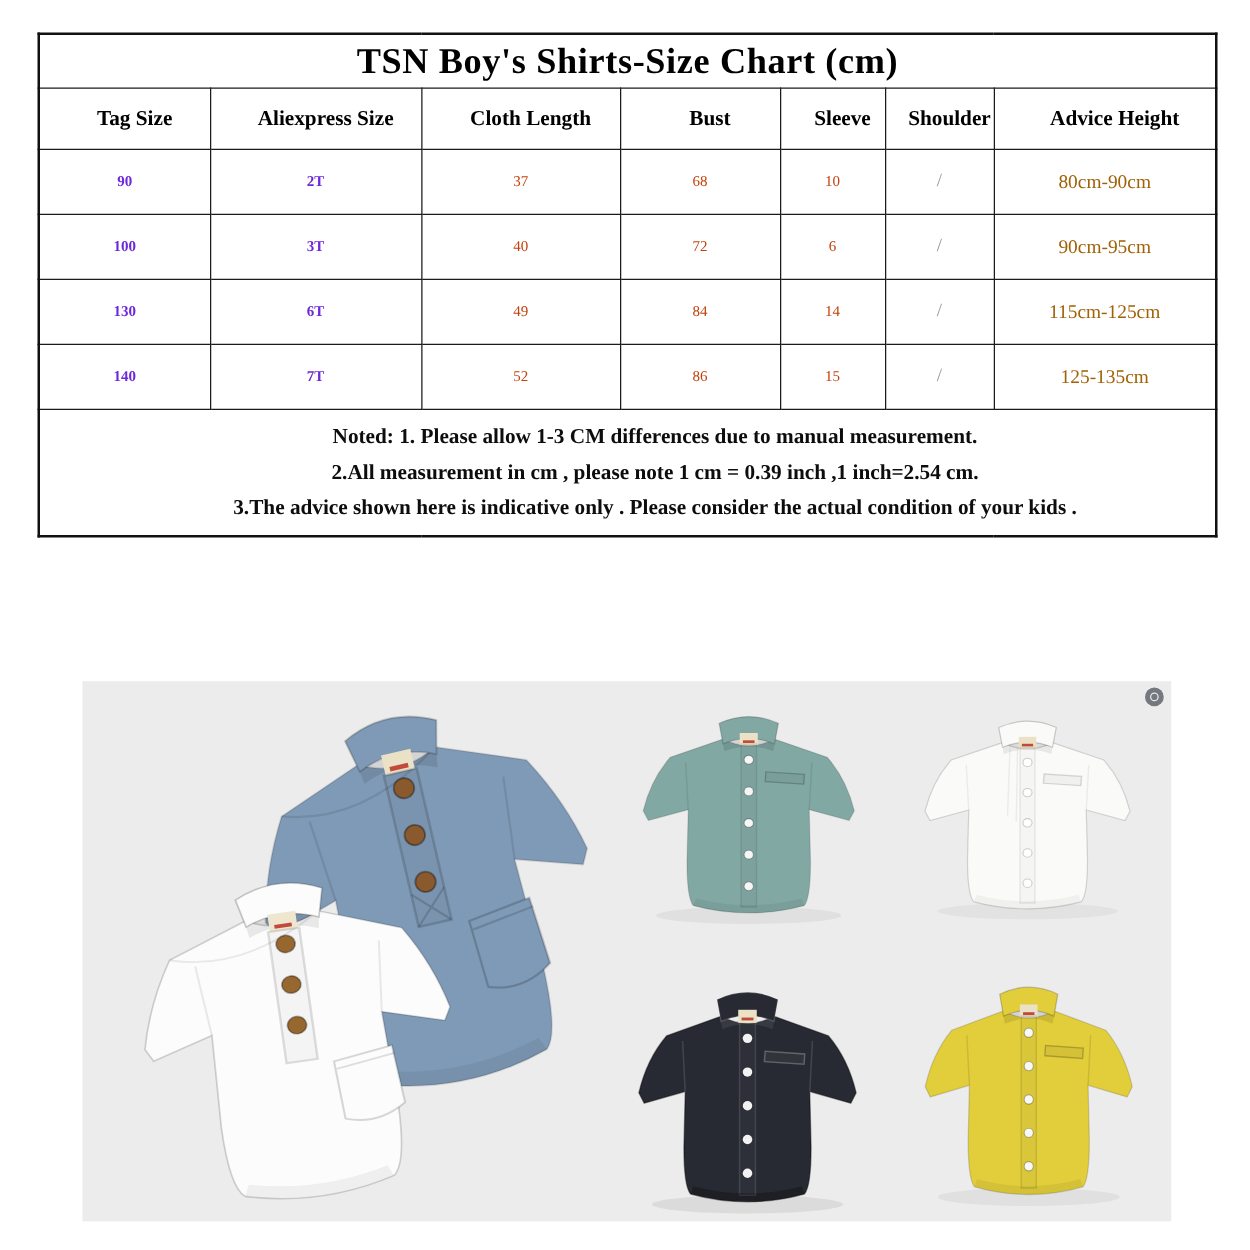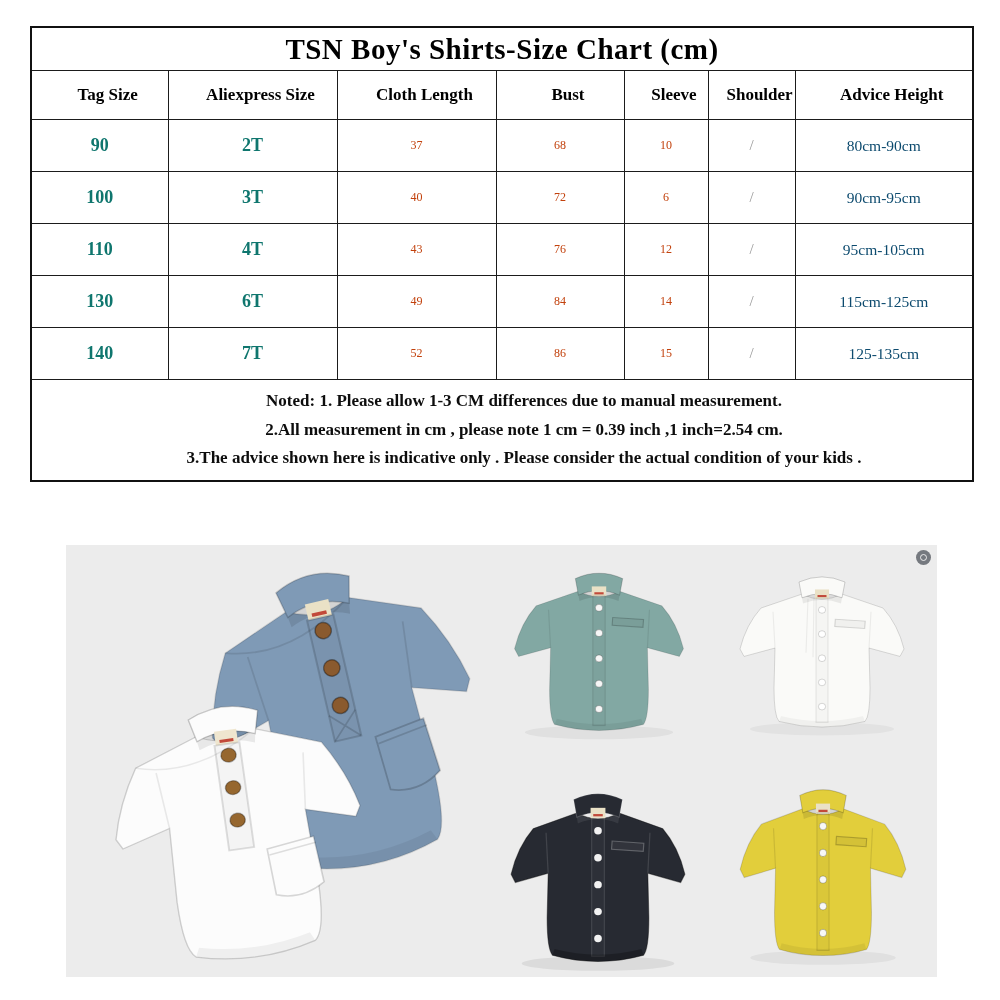--- a/index.html
+++ b/index.html
@@ -8,23 +8,23 @@
 
   
   table.size-table{position:absolute;left:30px;top:26px;width:942px;
     border-collapse:collapse;table-layout:fixed;background:#fff;}
   table.size-table td,table.size-table th{border:1.6px solid #1b1b1b;text-align:center;vertical-align:middle;
     padding:0 2px;overflow:hidden;}
   table.size-table{border:2.4px solid #111;}
   tr.title-row td{height:42px;font-size:29px;font-weight:bold;letter-spacing:.5px;}
   tr.head-row td{height:48px;font-size:17px;font-weight:bold;padding-left:18px;}
   tr.data-row td{height:51px;font-size:12px;color:#c2410c;}
-  tr.data-row td:nth-child(1),tr.data-row td:nth-child(2){font-weight:bold;color:#0f766e;font-size:18px;}
+  tr.data-row td:nth-child(1),tr.data-row td:nth-child(2){font-weight:bold;color:#6d28d9;font-size:12px;}
   tr.data-row td:nth-child(6){color:#979797;font-size:15px;}
-  tr.data-row td:nth-child(7){font-size:15.5px;color:#0c4a6e;}
+  tr.data-row td:nth-child(7){font-size:15.5px;color:#a16207;}
   tr.notes-row td{height:100px;padding-left:46px;}
   .notes-wrap{display:flex;flex-direction:column;justify-content:center;gap:6px;}
   .note-line{font-size:17px;font-weight:bold;color:#0d0d0d;text-align:center;line-height:1.35;}
 
   
   .photo{position:absolute;left:66px;top:545px;width:871px;height:432px;background:#ececec;}
   .shirt{position:absolute;}
   .shirt-blue{left:100px;top:12px;width:300px;height:340px;transform:rotate(-13deg);transform-origin:55% 12%;}
   .shirt-white-large{left:18px;top:148px;width:280px;height:290px;transform:rotate(-8deg);transform-origin:55% 10%;}
   .shirt-teal{left:430px;top:20px;width:206px;height:180px;}
@@ -75,29 +75,20 @@
       <td>80cm-90cm</td>
     </tr>
     <tr class="data-row">
       <td>100</td>
       <td>3T</td>
       <td>40</td>
       <td>72</td>
       <td>6</td>
       <td>/</td>
       <td>90cm-95cm</td>
-    </tr>
-    <tr class="data-row">
-      <td>110</td>
-      <td>4T</td>
-      <td>43</td>
-      <td>76</td>
-      <td>12</td>
-      <td>/</td>
-      <td>95cm-105cm</td>
     </tr>
     <tr class="data-row">
       <td>130</td>
       <td>6T</td>
       <td>49</td>
       <td>84</td>
       <td>14</td>
       <td>/</td>
       <td>115cm-125cm</td>
     </tr>

